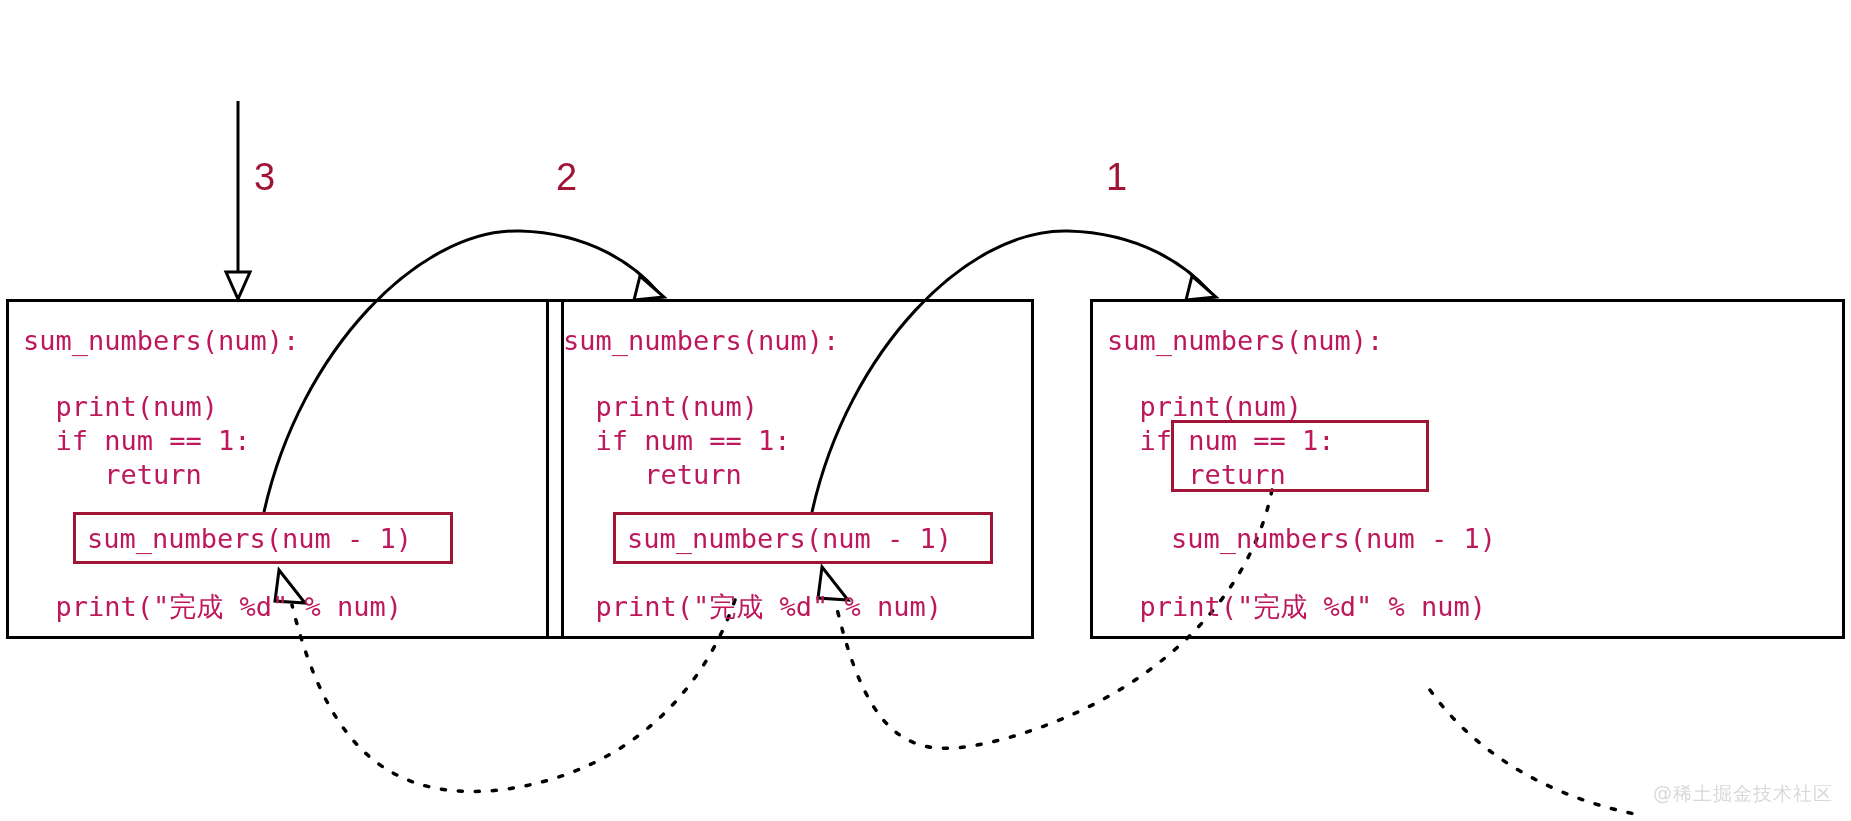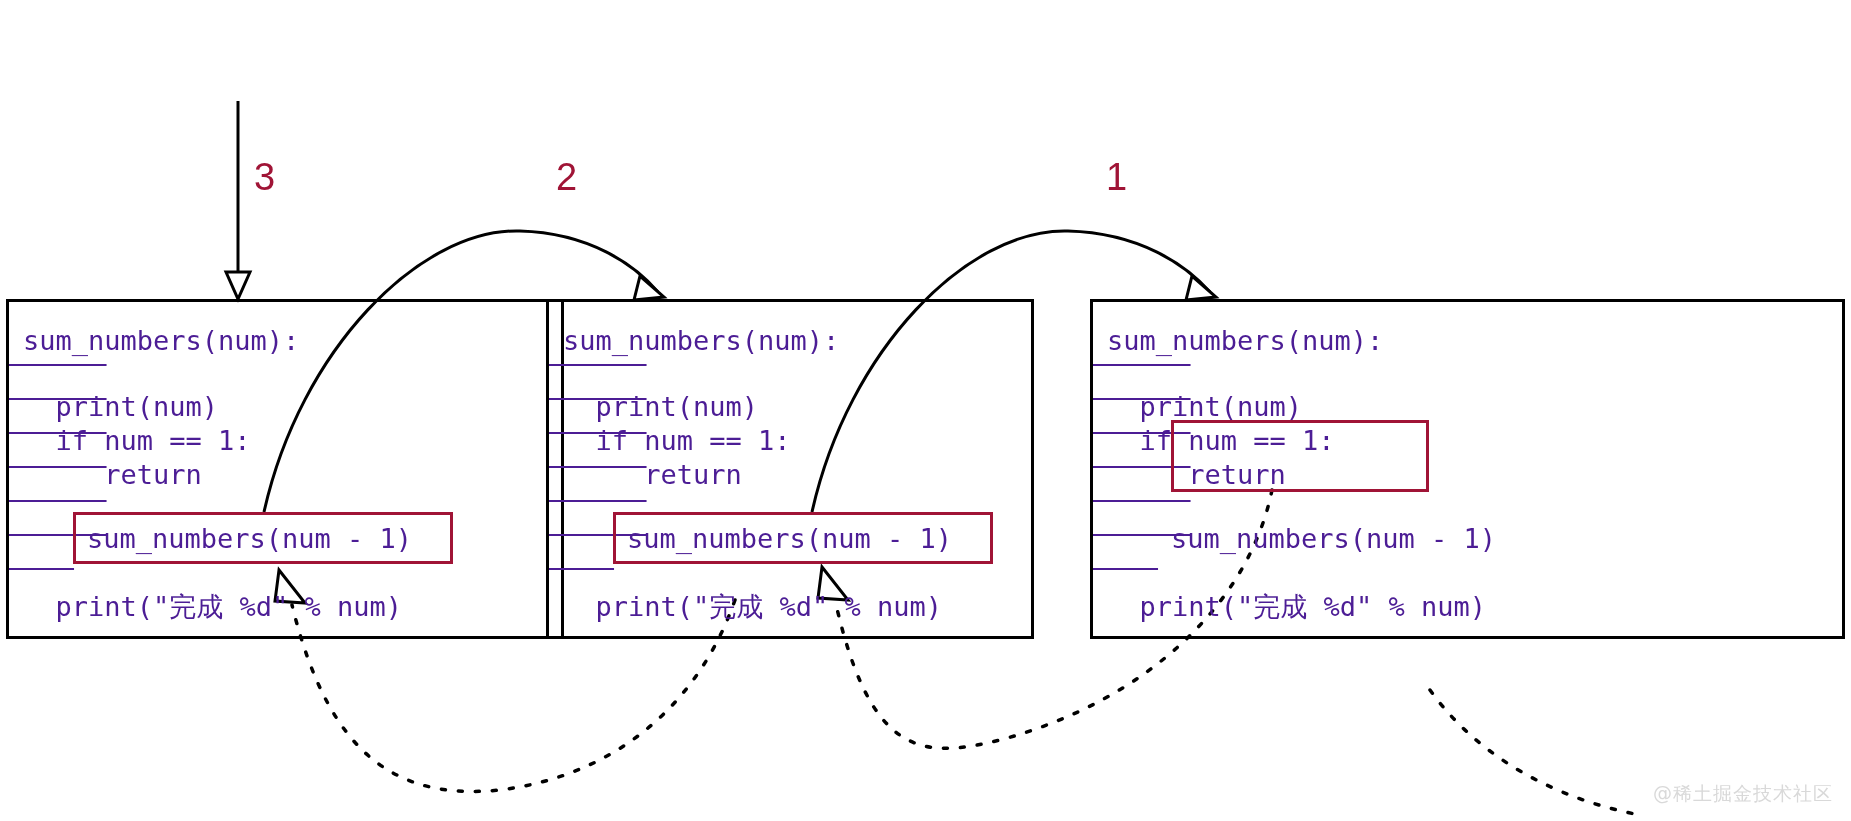--- a/index.html
+++ b/index.html
@@ -70,23 +70,22 @@
   }
   .frame-code {
     position: absolute;
     left: 0;
     top: 0;
     width: 100%;
     height: 100%;
     font-family: "DejaVu Sans Mono", monospace;
     font-size: 27px;
     line-height: 34px;
-    color: #4c1d95;
+    color: #be185d;
     white-space: pre;
-    text-decoration: underline;
   }
   .ln {
     position: absolute;
     white-space: pre;
   }
 
   
   .hl {
     position: absolute;
     border: 3px solid #A01436;

